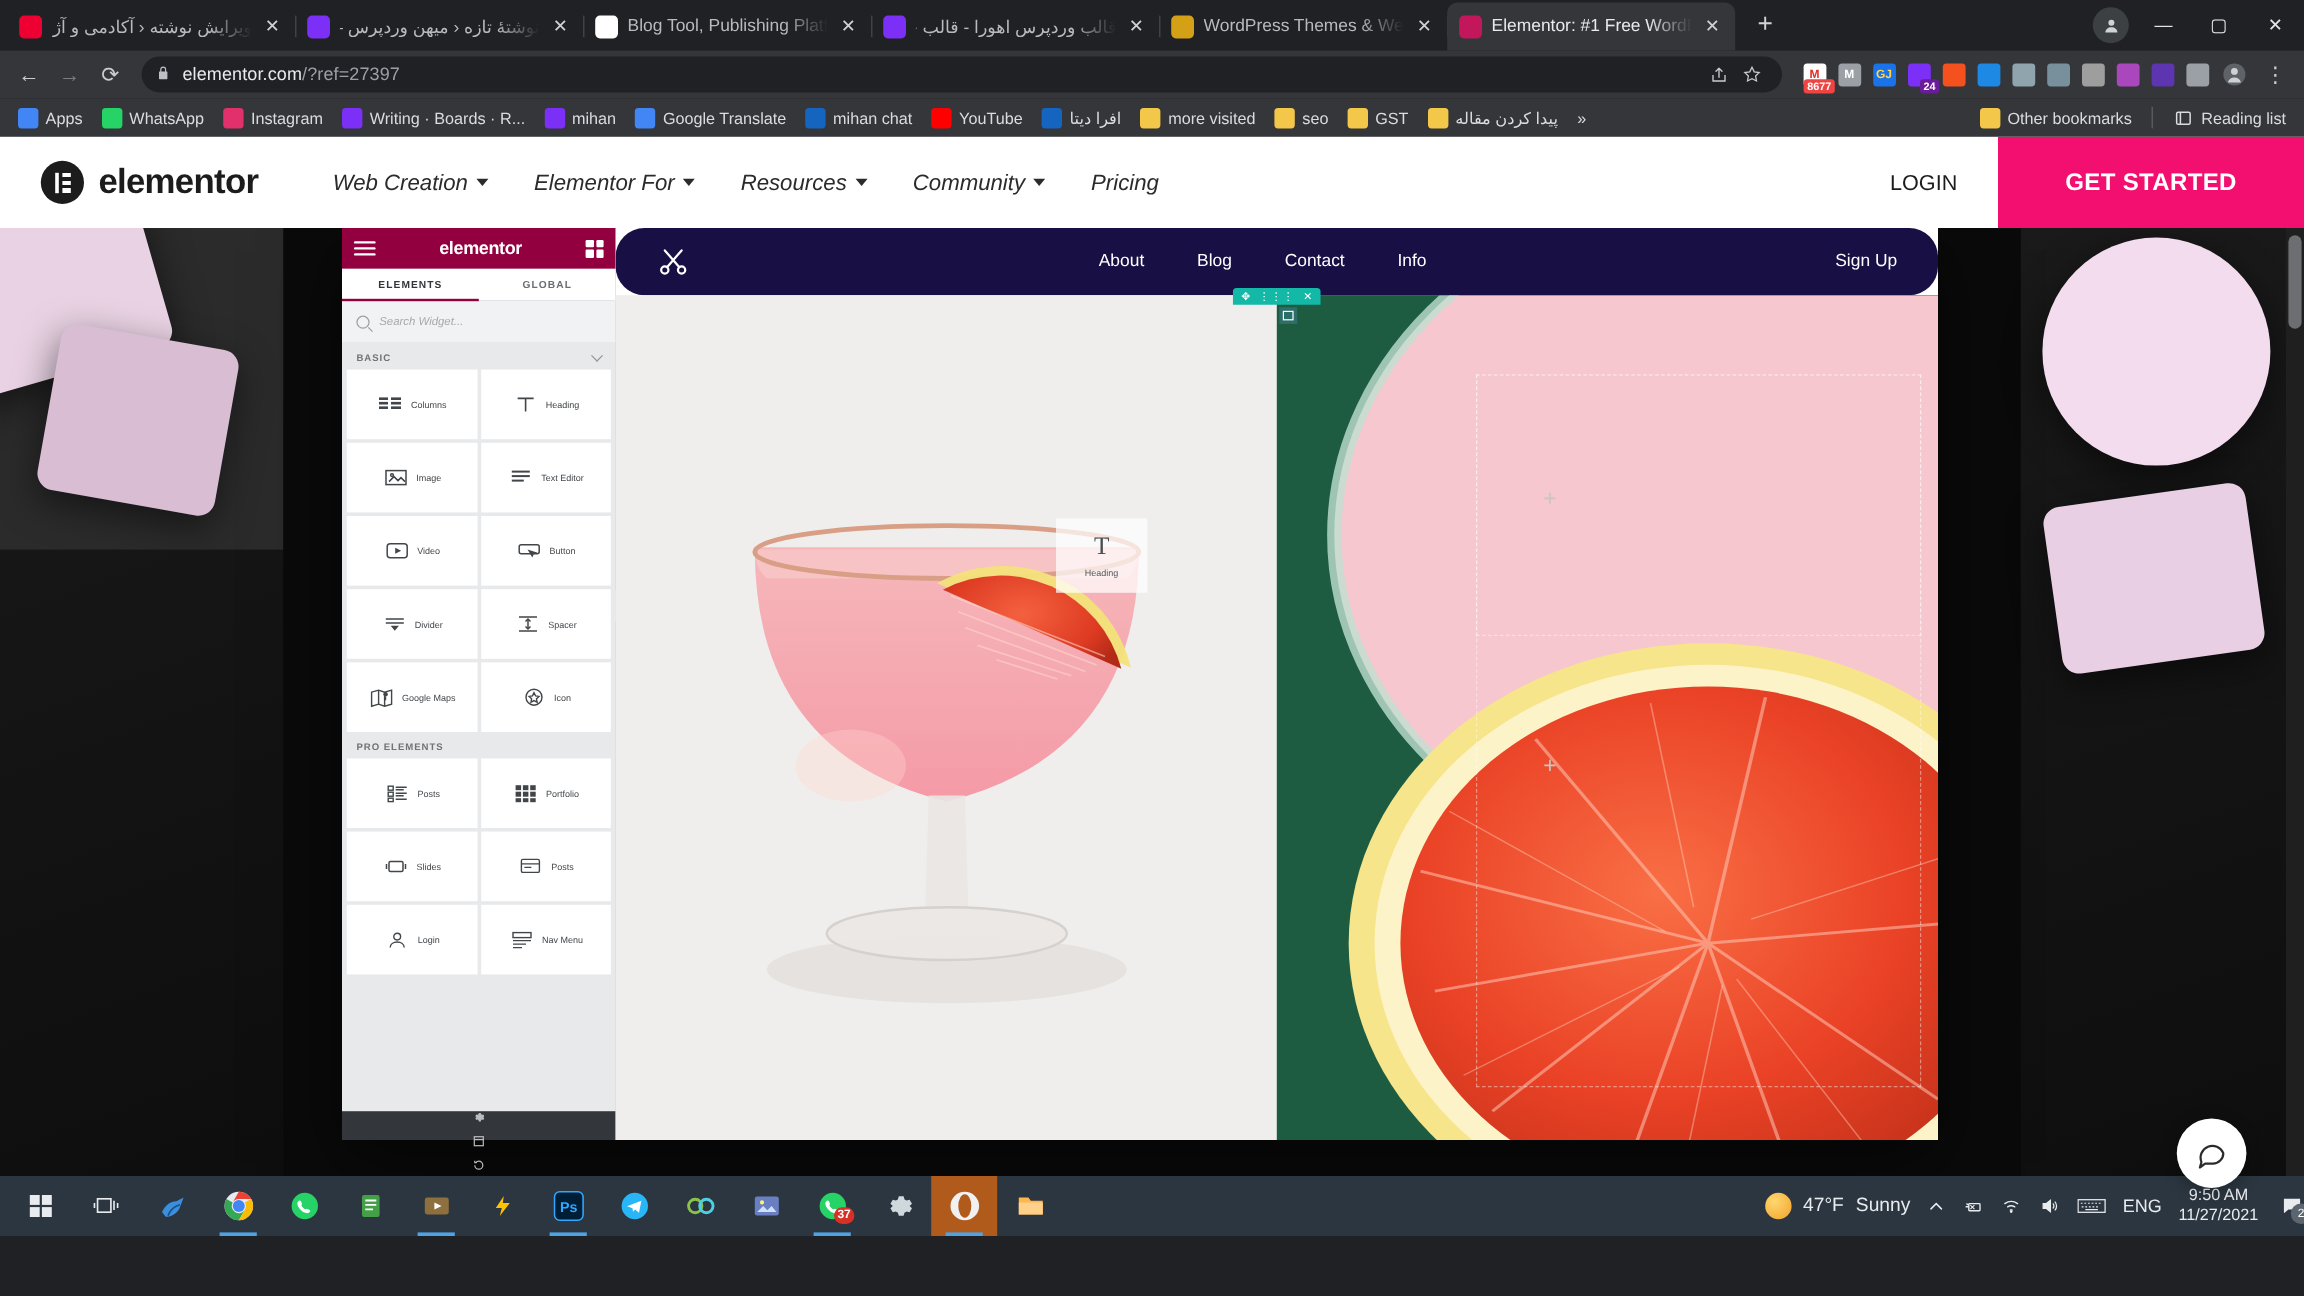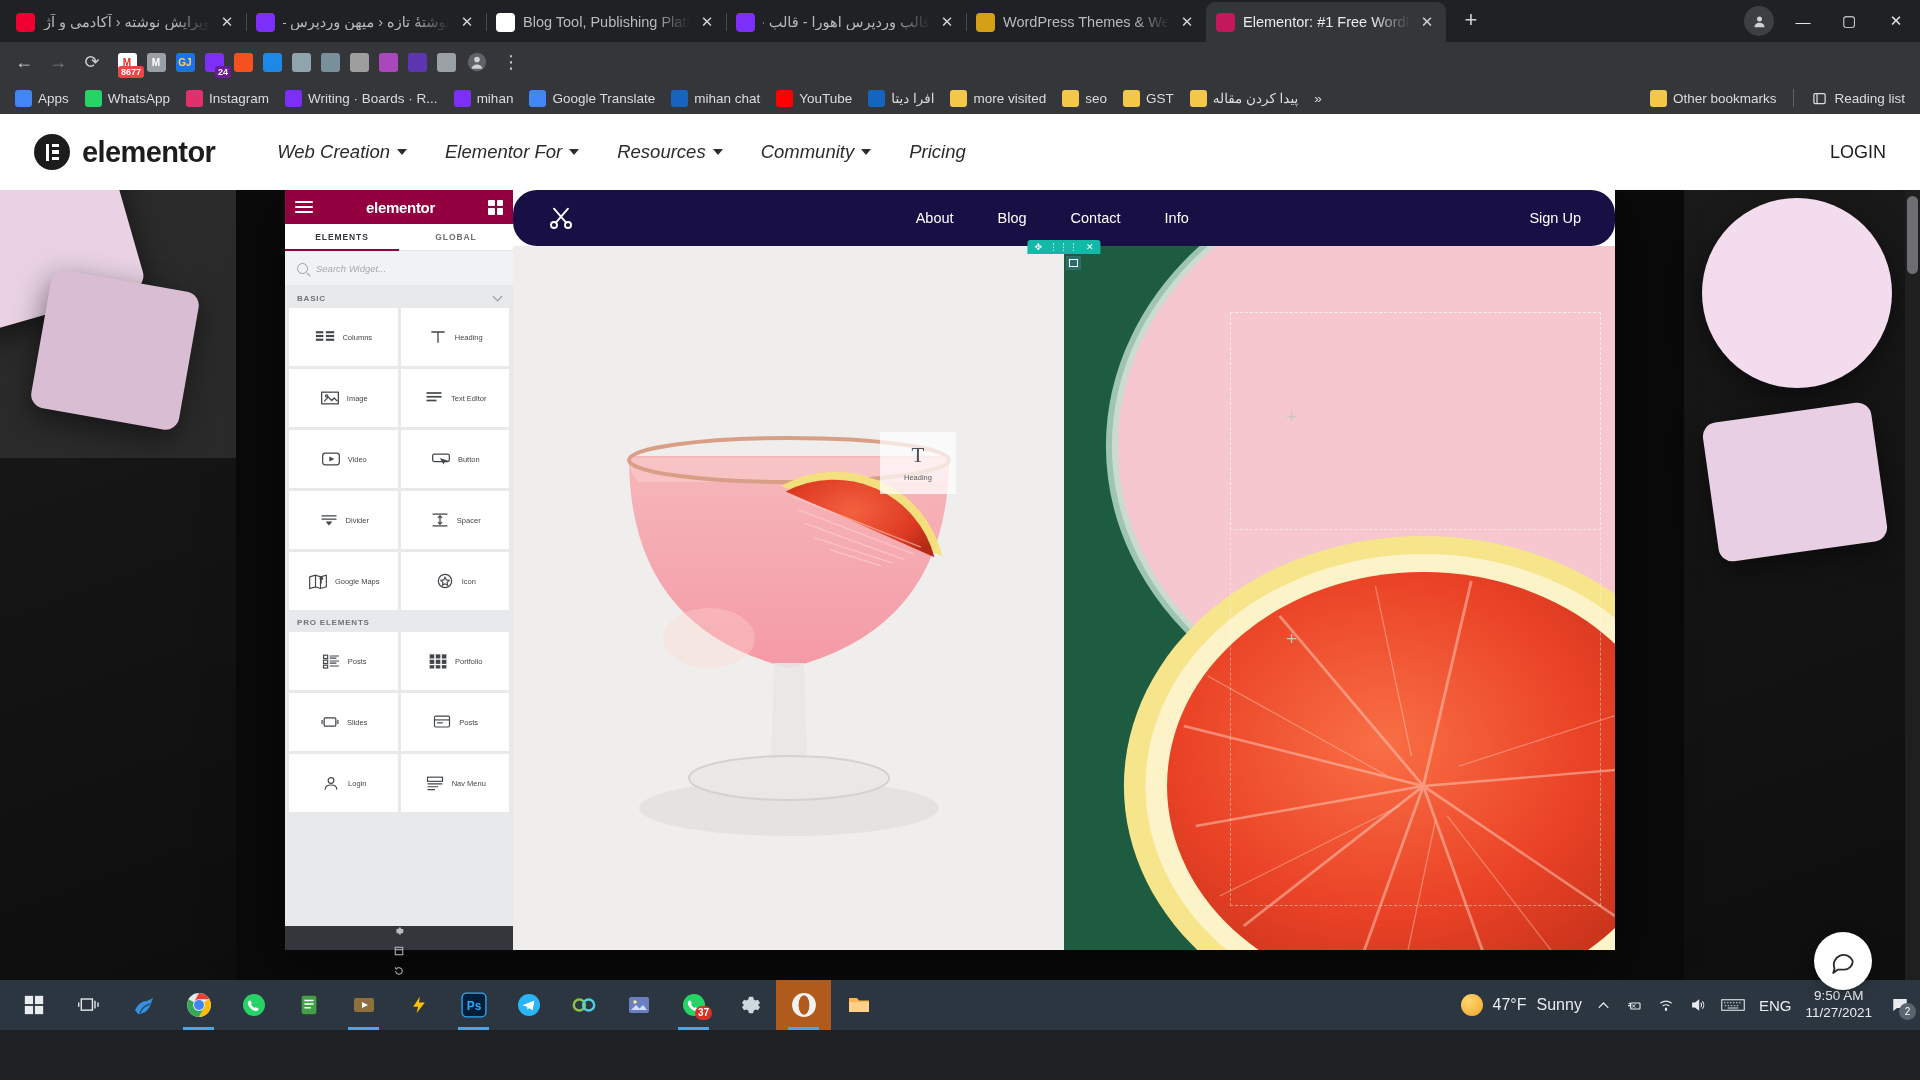--- a/index.html
+++ b/index.html
@@ -224,21 +224,21 @@
   .tb-item { width: 55px; height: 50px; display: flex; align-items: center; justify-content: center;
              position: relative; }
   .tb-item.active::after, .tb-item.open::after {
     content: ""; position: absolute; bottom: 0; left: 12px; right: 12px; height: 3px; background: #4fa3e3; }
   .tb-item.orange { background: #b05a1c; }
   .tb-ico { width: 30px; height: 30px; border-radius: 5px; display: flex; align-items: center;
             justify-content: center; color: #fff; font-size: 13px; font-weight: bold; }
   .tb-badge { position: absolute; right: 9px; bottom: 10px; background: #d93025; color: #fff;
               font-size: 10px; line-height: 14px; min-width: 16px; text-align: center;
               border-radius: 8px; padding: 0 3px; font-weight: bold; }
-  .tray { margin-left: auto; display: flex; align-items: center; gap: 14px; padding-right: 10px;
+  .tray { margin-left: auto; display: flex; align-items: center; gap: 14px; 
           color: #e9ecef; font-size: 14px; }
   .tray .weather { display: flex; align-items: center; gap: 10px; font-size: 16px; }
   .tray .sun { width: 22px; height: 22px; border-radius: 50%;
                background: radial-gradient(circle at 35% 32%, #ffd770, #f0a32a); }
   .tray .ti { display: flex; align-items: center; justify-content: center; color: #e9ecef; }
   .clock { text-align: center; line-height: 1.25; font-size: 13.5px; }
   .notif { position: relative; margin-left: 4px; }
   .notif .nb { position: absolute; right: -6px; bottom: -6px; width: 17px; height: 17px;
                border-radius: 50%; background: #5a6570; color: #fff; font-size: 10px;
                display: flex; align-items: center; justify-content: center; }
@@ -297,20 +297,41 @@
       <div class="wc">—</div>
       <div class="wc">▢</div>
       <div class="wc close">✕</div>
     </div>
   </div>
 
   <div class="toolbar">
     <div class="navbtn">←</div>
     <div class="navbtn dim">→</div>
     <div class="navbtn">⟳</div>
+    <div class="omnibox">
+      <span class="lock">
+        <svg width="12" height="14" viewBox="0 0 24 24" fill="#bdc1c6">
+            <path d="M12 1a5 5 0 00-5 5v3H6a1 1 0 00-1 1v11a1 1 0 001 1h12a1 1 0 001-1V10a1 1 0 00-1-1h-1V6a5 5 0 00-5-5zm0 2a3 3 0 013 3v3H9V6a3 3 0 013-3z"></path>
+          </svg>
+      </span>
+      <span class="url"><span>elementor.com</span><span class="q">/?ref=27397</span></span>
+      <span class="omni-right">
+        <span class="oi">
+          <svg width="15" height="15" viewBox="0 0 24 24" fill="none" stroke="#c8cbcf" stroke-width="1.8">
+              <path d="M4 12v8h16v-8"></path>
+              <path d="M12 3v12M12 3l4 4M12 3L8 7" stroke-linecap="round"></path>
+            </svg>
+        </span>
+        <span class="oi">
+          <svg width="16" height="16" viewBox="0 0 24 24" fill="none" stroke="#c8cbcf" stroke-width="1.6">
+              <path d="M12 3l2.8 5.8 6.2.9-4.5 4.3 1.1 6.2L12 17.3 6.4 20.2l1.1-6.2L3 9.7l6.2-.9z"></path>
+            </svg>
+        </span>
+      </span>
+    </div>
     <div class="exts" id="ext-container">
         <div class="ext">
           <span class="box" style="background:#ffffff;color:#d93025">M</span>
           <span class="badge" style="background:#ef4444">8677</span>
         </div>
         <div class="ext">
           <span class="box" style="background:#9aa0a6;color:#ffffff">M</span>
         </div>
         <div class="ext">
           <span class="box" style="background:#1a73e8;color:#ffd54f">GJ</span>
@@ -455,20 +476,21 @@
           <a href="#">
             <span>Community</span>
             <span class="caret"></span>
           </a>
           <a href="#">
             <span>Pricing</span>
           </a>
         </nav>
       <div class="hdr-right">
         <div class="login">LOGIN</div>
+        <div class="getstarted">GET STARTED</div>
       </div>
     </div>
 
     <div class="hero">
       <div class="hero-bg-left"></div>
       <div class="hero-deco">
         <div class="deco-card" style="left:-84px;top:-52px;width:210px;height:180px;transform:rotate(-16deg);background:#e8d2e3;"></div>
         <div class="deco-card" style="left:40px;top:90px;width:150px;height:140px;transform:rotate(10deg);background:#d9bdd3;"></div>
       </div>
       <div class="hero-bg-right" style="right:0;">

